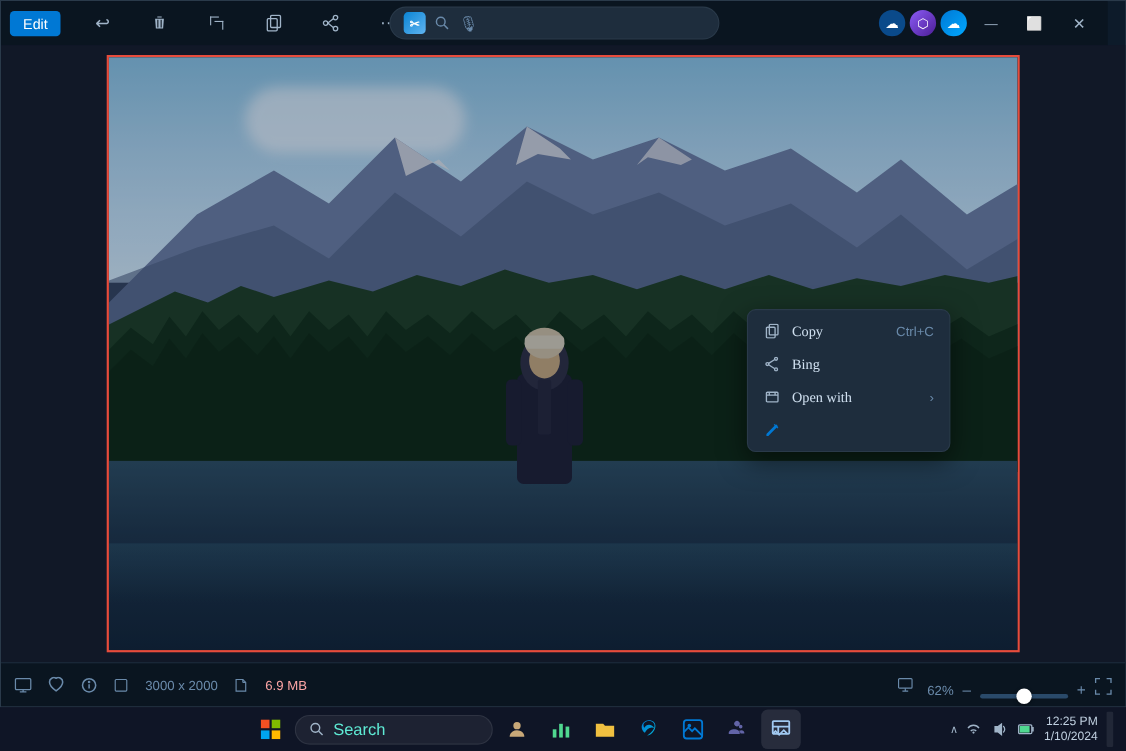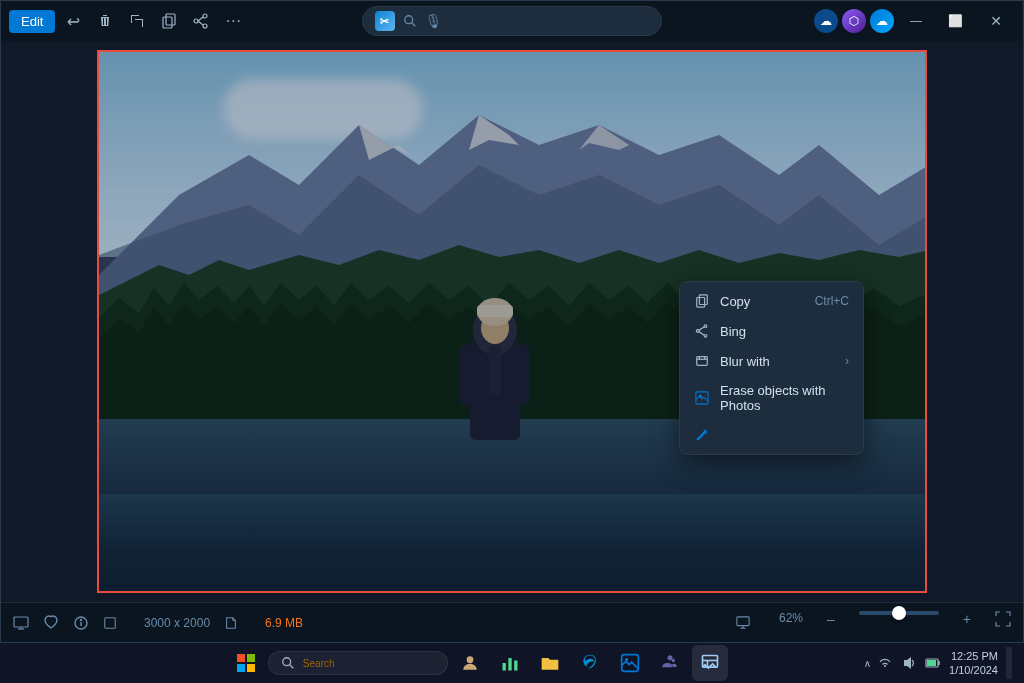--- a/index.html
+++ b/index.html
@@ -157,21 +157,21 @@
     .menu-item-icon {
       width: 16px;
       height: 16px;
       display: flex;
       align-items: center;
       justify-content: center;
       flex-shrink: 0;
       color: #a0b4c8;
     }
 
-    .menu-item-label { flex: 1; }
+    .menu-item-label { flex: 1; font-family: Liberation Serif, serif; }
     .menu-item-shortcut { color: #6a8aaa; font-size: 12px; }
     .menu-item-arrow { color: #6a8aaa; font-size: 12px; }
 
     
     .status-bar {
       position: absolute;
       bottom: 0;
       left: 0;
       right: 0;
       height: 40px;
@@ -187,21 +187,21 @@
       display: flex;
       align-items: center;
       gap: 14px;
       color: #6a8aaa;
       font-size: 12px;
     }
 
     .status-item {
       display: flex;
       align-items: center;
-      gap: 23px;
+      gap: 11px;
     }
 
     .status-right {
       display: flex;
       align-items: center;
       gap: 8px;
       color: #6a8aaa;
       font-size: 12px;
     }
 
@@ -281,21 +281,21 @@
       align-items: center;
       justify-content: center;
       font-size: 14px;
     }
   </style>
 </head>
 <body>
 
 <div class="app-window" style="position:absolute;top:0;left:0;width:1024px;height:643px;">
 
-  <div class="top-bar-area" style="position:absolute;top:0;left:0;right:1px;height:40px;background:#0a1520;display:flex;align-items:center;padding:0 8px;gap:4px;z-index:20;">
+  <div class="top-bar-area" style="position:absolute;top:0;left:0;right:16px;height:40px;background:#0a1520;display:flex;align-items:center;padding:0 8px;gap:24px;z-index:20;">
     <button class="edit-button">Edit</button>
     <div class="toolbar-icon" title="Undo">↩</div>
     <div class="toolbar-icon" title="Delete">
       <svg width="16" height="16" viewBox="0 0 16 16" fill="#a0b4c8">
           <path d="M6 2h4v1H6V2zm-2 2h8l-.7 9H4.7L4 4zm2 1v7h1V5H6zm3 0v7h1V5H9z"></path>
         </svg>
     </div>
     <div class="toolbar-icon" title="Crop">
       <svg width="16" height="16" viewBox="0 0 16 16" fill="#a0b4c8">
           <rect x="2" y="2" width="8" height="1"></rect>
@@ -430,36 +430,26 @@
 
     <div class="menu-item">
       <span class="menu-item-icon">
         <svg width="14" height="14" viewBox="0 0 16 16" fill="none" stroke="#a0b4c8" stroke-width="1.4">
             <rect x="2" y="3" width="12" height="10" rx="1"></rect>
             <line x1="2" y1="6" x2="14" y2="6"></line>
             <line x1="5" y1="3" x2="5" y2="6"></line>
             <line x1="11" y1="3" x2="11" y2="6"></line>
           </svg>
       </span>
-      <span class="menu-item-label">Blur with</span>
+      <span class="menu-item-label">Open with</span>
       <span class="menu-item-arrow">›</span>
     </div>
 
 
 
-    <div class="menu-item">
-      <span class="menu-item-icon" style="color:#0078d4;">
-        <svg width="14" height="14" viewBox="0 0 16 16" fill="#0078d4">
-            <rect x="1" y="1" width="14" height="14" rx="2" fill="none" stroke="#0078d4" stroke-width="1.2"></rect>
-            <circle cx="6" cy="6" r="2" fill="#0078d4"></circle>
-            <path d="M1 10l4-4 3 3 2-2 5 5" stroke="#0078d4" fill="none" stroke-width="1.2"></path>
-          </svg>
-      </span>
-      <span class="menu-item-label">Erase objects with Photos</span>
-    </div>
 
     <div class="menu-item">
       <span class="menu-item-icon" style="color:#0078d4;">
         <svg width="14" height="14" viewBox="0 0 16 16" fill="#0078d4">
             <path d="M2 12l3-3 7-7 2 2-7 7-3 3H2v-2z" fill="#0078d4"></path>
             <line x1="10" y1="2" x2="14" y2="6" stroke="#0078d4" stroke-width="1.2"></line>
           </svg>
       </span>
     </div>
   </div>
@@ -484,30 +474,30 @@
             <line x1="8" y1="7" x2="8" y2="11"></line>
             <circle cx="8" cy="5" r="0.5" fill="#6a8aaa"></circle>
           </svg>
       </div>
       <div class="status-item" style="color:#6a8aaa;font-size:12px;">
         <svg width="14" height="14" viewBox="0 0 16 16" fill="none" stroke="#6a8aaa" stroke-width="1.2">
             <rect x="2" y="2" width="12" height="12" rx="1"></rect>
           </svg>
         <span style="margin-left:4px;">3000 x 2000</span>
       </div>
-      <div class="status-item" style="color:#f97316;font-size:12px;">
+      <div class="status-item" style="color:#fca5a5;font-size:12px;">
         <svg width="14" height="14" viewBox="0 0 16 16" fill="none" stroke="#6a8aaa" stroke-width="1.2">
             <path d="M3 2h7l3 3v9H3V2z"></path>
             <line x1="10" y1="2" x2="10" y2="5"></line>
             <line x1="10" y1="5" x2="13" y2="5"></line>
           </svg>
         <span style="margin-left:4px;">6.9 MB</span>
       </div>
     </div>
-    <div class="status-right" style="display:flex;align-items:flex-start;gap:24px;color:#6a8aaa;font-size:12px;">
+    <div class="status-right" style="display:flex;align-items:flex-end;gap:8px;color:#6a8aaa;font-size:12px;">
       <div style="width:24px;height:24px;display:flex;align-items:center;justify-content:center;">
         <svg width="14" height="14" viewBox="0 0 16 16" fill="#6a8aaa">
             <rect x="1" y="1" width="14" height="10" rx="1" fill="none" stroke="#6a8aaa" stroke-width="1.2"></rect>
             <line x1="5" y1="14" x2="11" y2="14" stroke="#6a8aaa" stroke-width="1.2"></line>
             <line x1="8" y1="11" x2="8" y2="14" stroke="#6a8aaa" stroke-width="1.2"></line>
           </svg>
       </div>
       <span>62%</span>
       <div style="font-size:14px;color:#6a8aaa;">–</div>
       <div class="zoom-slider" style="width:80px;height:4px;background:#2a4a6a;border-radius:2px;position:relative;cursor:pointer;">
@@ -539,21 +529,21 @@
         <rect x="0" y="10" width="8" height="8" fill="#00a4ef"></rect>
         <rect x="10" y="10" width="8" height="8" fill="#ffb900"></rect>
       </svg>
     </div>
 
     <div class="search-taskbar" style="display:flex;align-items:center;background:rgba(255,255,255,0.06);border:1px solid rgba(255,255,255,0.08);border-radius:20px;padding:4px 12px;gap:8px;cursor:pointer;width:180px;">
       <svg width="14" height="14" viewBox="0 0 16 16" fill="none" stroke="#a0b4c8" stroke-width="1.5">
           <circle cx="6.5" cy="6.5" r="4.5"></circle>
           <line x1="10" y1="10" x2="14" y2="14"></line>
         </svg>
-      <span style="color:#a16207;font-size:10px;">Search</span>
+      <span style="color:#5eead4;font-size:15px;">Search</span>
     </div>
 
     <div class="taskbar-icon">
       <svg width="20" height="20" viewBox="0 0 24 24" fill="#c8a878">
           <circle cx="12" cy="8" r="4"></circle>
           <path d="M4 20c0-4 3.6-7 8-7s8 3 8 7"></path>
         </svg>
     </div>
     <div class="taskbar-icon">
       <svg width="20" height="20" viewBox="0 0 24 24" fill="#50d890">

